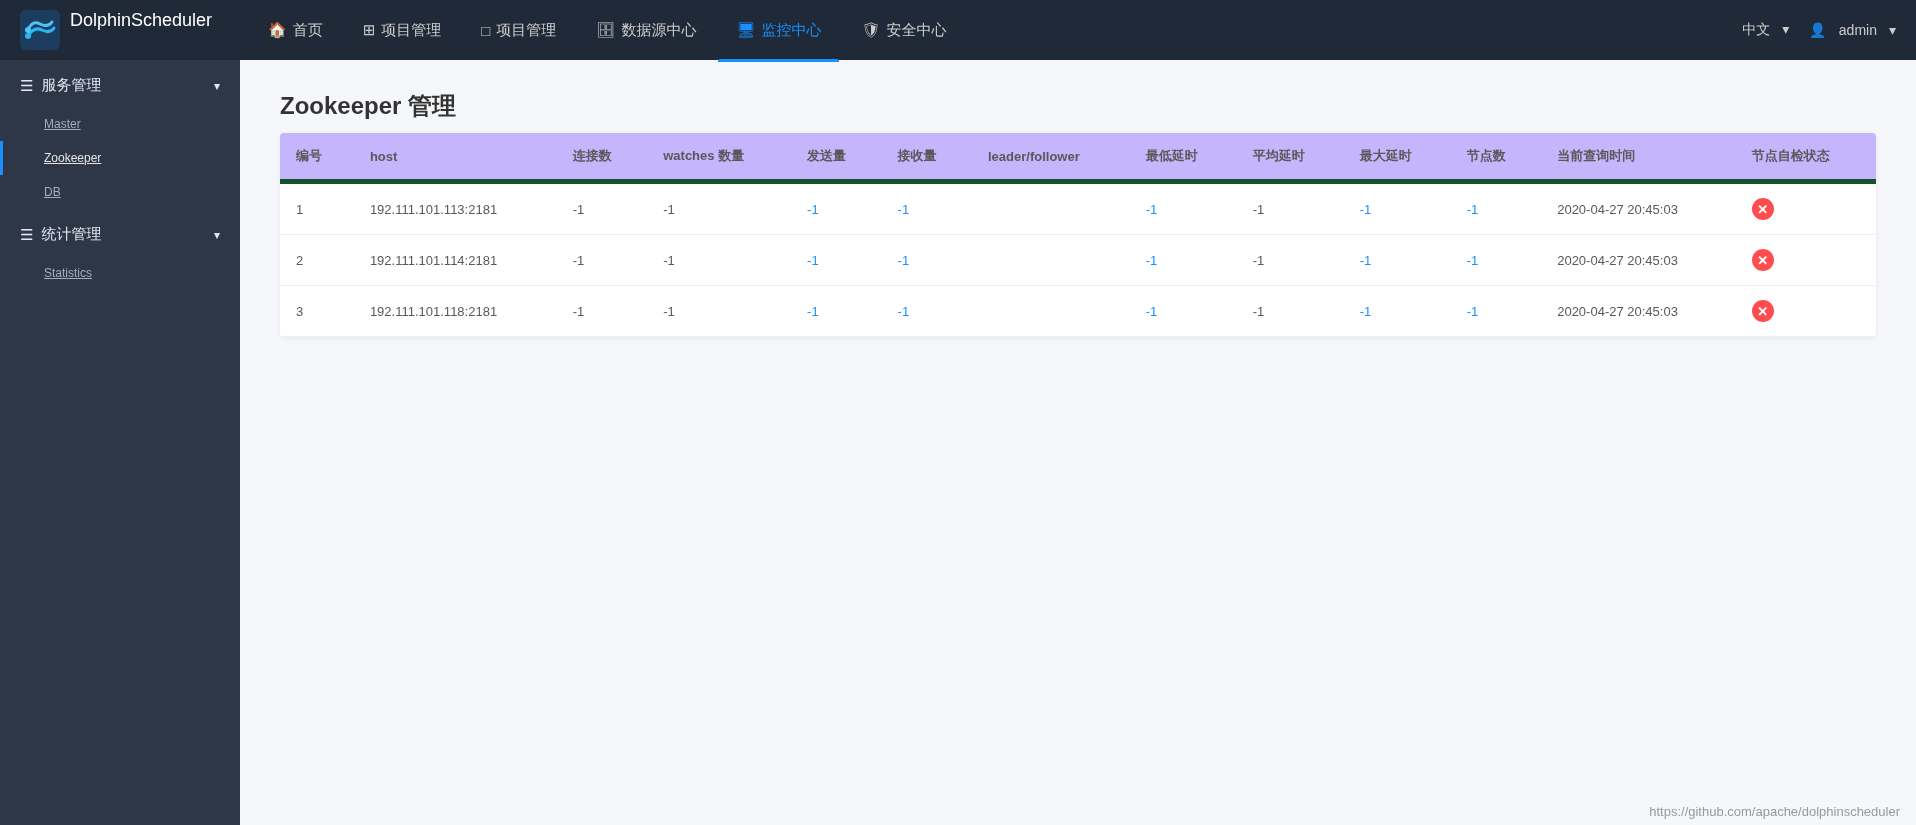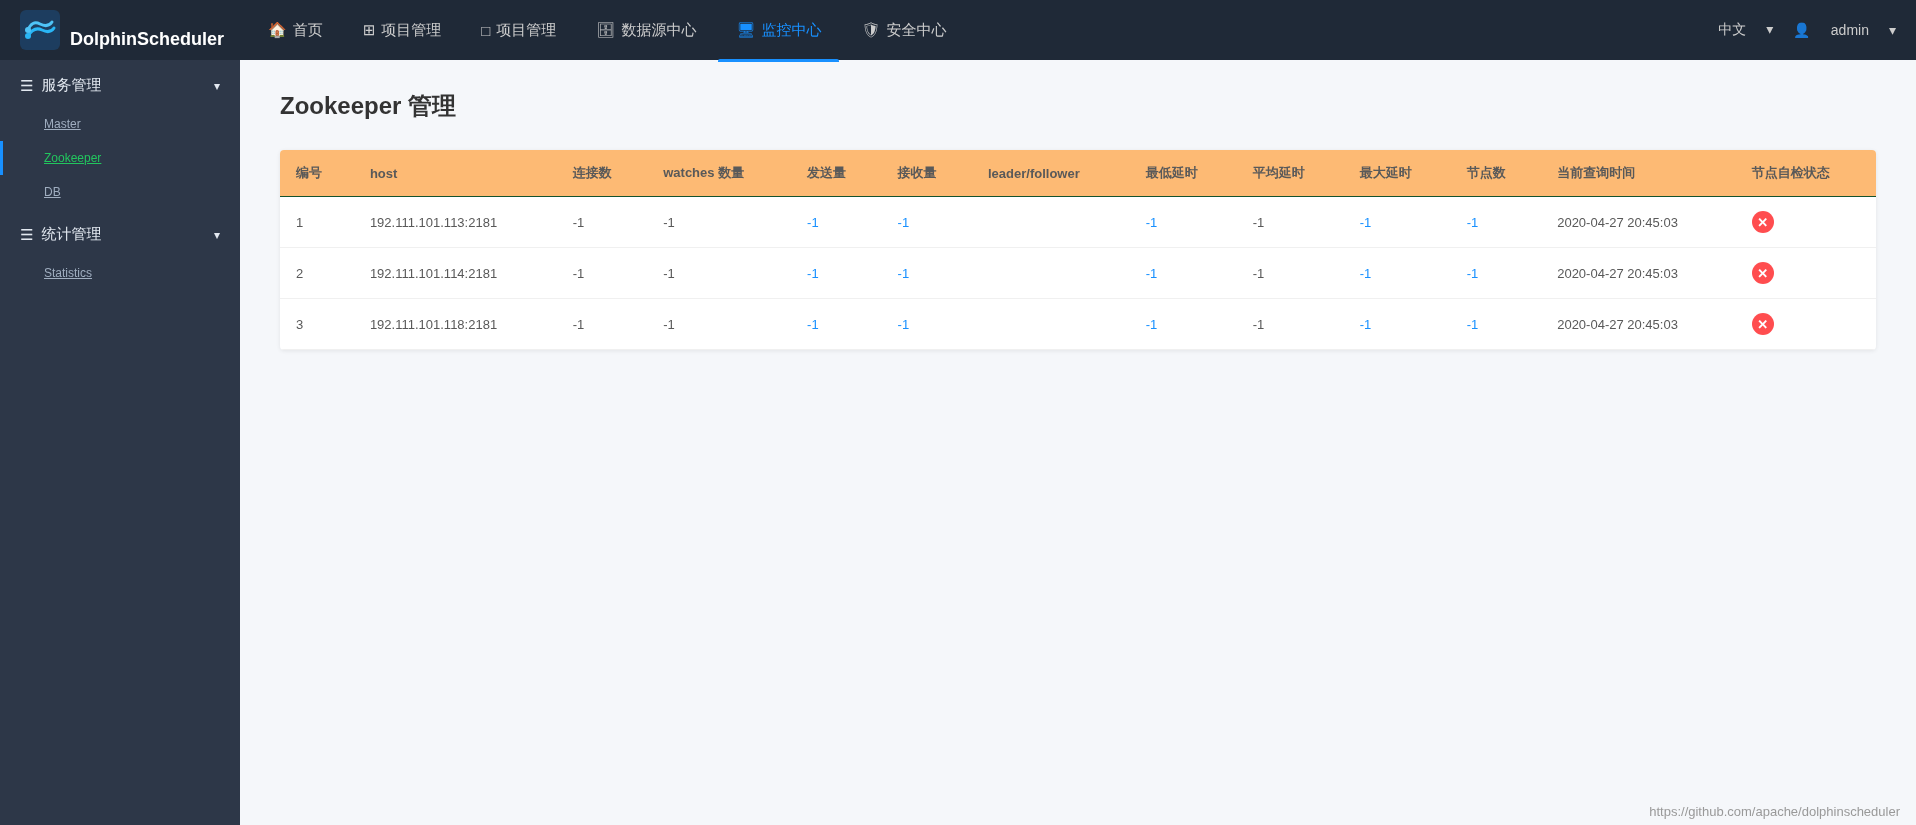--- a/index.html
+++ b/index.html
@@ -12,26 +12,26 @@
       background: #1f2937;
       height: 60px;
       padding: 0 20px;
       color: #fff;
       position: fixed;
       top: 0; left: 0; right: 0;
       z-index: 100;
     }
     .logo-area {
       display: flex;
-      align-items: flex-end;
+      align-items: flex-start;
       gap: 10px;
       min-width: 230px;
       color: #fff;
       font-size: 18px;
-      font-weight: bold;
+      font-weight: normal;
     }
     .logo-icon {
       width: 40px;
       height: 40px;
     }
     .nav-items {
       display: flex;
       align-items: center;
       flex: 1;
       gap: 4px;
@@ -62,21 +62,21 @@
     .nav-right {
       display: flex;
       align-items: center;
       gap: 20px;
       color: #ccc;
       font-size: 14px;
     }
     .nav-right .lang, .nav-right .user {
       display: flex;
       align-items: flex-start;
-      gap: 20px;
+      gap: 12px;
       cursor: pointer;
     }
 
     
     .layout {
       display: flex;
       margin-top: 60px;
       min-height: calc(100vh - 60px);
     }
 
@@ -109,57 +109,57 @@
     .sidebar-item {
       display: flex;
       align-items: flex-start;
       padding: 10px 20px 10px 44px;
       color: #a0aec0;
       cursor: pointer;
       font-size: 12px;
       text-decoration: underline;
     }
     .sidebar-item.active {
-      color: #22c55e;
+      color: #e5e5e5;
       background: transparent;
       border-left: 3px solid #1890ff;
       padding-left: 41px;
     }
 
     
     .main-content {
       margin-left: 240px;
       flex: 1;
       padding: 30px 40px;
       background: #f5f7fa;
       min-height: calc(100vh - 60px);
     }
 
     .page-title {
       font-size: 24px;
       font-weight: 600;
       color: #333;
-      margin-bottom: 28px;
+      margin-bottom: 11px;
     }
 
     
     .table-container {
       background: #fff;
       border-radius: 4px;
       box-shadow: 0 1px 4px rgba(0,0,0,0.08);
       overflow: auto;
     }
     table {
       width: 100%;
       border-collapse: collapse;
       min-width: 1200px;
     }
     thead tr {
-      background: #fdba74;
-      border-bottom: 1px solid #14532d;
+      background: #c4b5fd;
+      border-bottom: 5px solid #14532d;
     }
     thead th {
       padding: 14px 16px;
       text-align: left;
       color: #595959;
       font-weight: 600;
       font-size: 13px;
       white-space: nowrap;
     }
     tbody tr {

